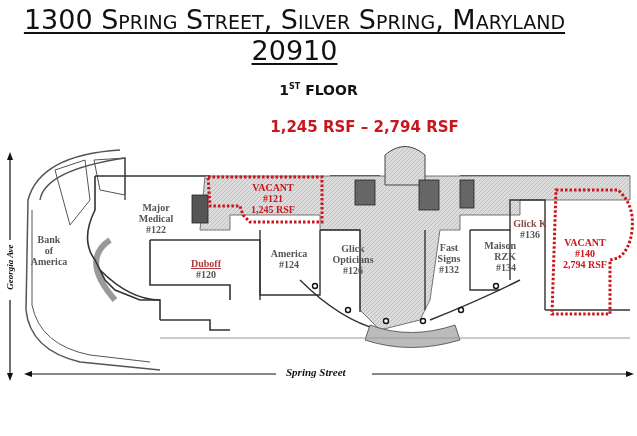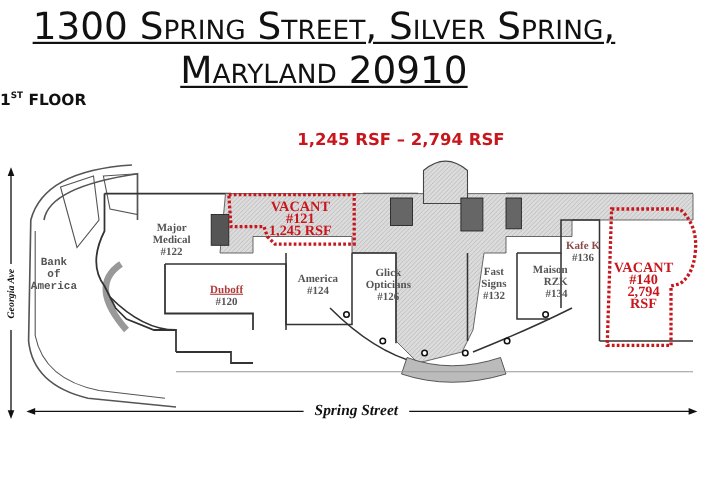--- a/index.html
+++ b/index.html
@@ -1,24 +1,24 @@
 <!DOCTYPE html>
 <html><head>
 <meta charset="utf-8">
 <style>
   html, body { margin:0; padding:0; background:#ffffff; }
   body { width:637px; height:436px; position:relative; overflow:hidden; font-family:"DejaVu Sans", sans-serif; }
-  .title { position:absolute; left:0; top:4px; width:589px; text-align:center; font-size:34px; color:#111; text-decoration:underline; text-decoration-thickness:2px; text-underline-offset:3px; letter-spacing:0px; }
-  .floor { position:absolute; left:0; top:82px; width:637px; font-size:14px; font-weight:bold; color:#111; }
+  .title { position:absolute; left:0; top:4px; width:589px; text-align:center; font-size:27px; color:#111; text-decoration:underline; text-decoration-thickness:2px; text-underline-offset:3px; letter-spacing:0px; }
+  .floor { position:absolute; left:0; top:82px; width:637px; text-align:center; font-size:14px; font-weight:bold; color:#111; }
   .floor sup { font-size:8px; vertical-align:6px; }
   .rsf { position:absolute; left:0; top:118px; width:637px; text-align:center; font-size:15px; font-weight:bold; color:#c8161d;margin-left:46px; }
   svg.plan { position:absolute; left:0; top:140px; }
   .lbl { position:absolute; font-family:"Liberation Serif", serif; font-size:10px; color:#555; text-align:center; line-height:11px; font-weight:bold; }
-  .lbl.red { color:#c8161d; font-size:13px; }
-  .street { position:absolute; font-family:"Liberation Serif", serif; font-style:italic; font-weight:bold; font-size:14px; color:#111; }
+  .lbl.red { color:#c8161d; font-size:10px; }
+  .street { position:absolute; font-family:"Liberation Serif", serif; font-style:italic; font-weight:bold; font-size:11px; color:#111; }
 </style>
 </head>
 <body>
 
 <div class="title" style="font-variant:small-caps;">1300 Spring Street, Silver Spring, Maryland 20910</div>
 
 <div class="floor">
   <span>1</span><sup>ST</sup>
   <span>FLOOR</span>
 </div>
@@ -100,21 +100,21 @@
     <polygon points="24,374 32,371 32,377" fill="#111"></polygon>
     <polygon points="634,374 626,371 626,377" fill="#111"></polygon>
     <rect x="276" y="366" width="96" height="16" fill="#fff"></rect>
   </g>
 </svg>
 
 <div class="street" style="left:-20px;top:262px;width:60px;text-align:center;transform:rotate(-90deg);font-size:9px;">Georgia Ave</div>
 
 <div class="street" style="left:286px;top:366px;">Spring Street</div>
 
-<div class="lbl" style="left:26px;top:234px;width:46px;font-family:Liberation Mono, monospace;">
+<div class="lbl" style="left:26px;top:234px;width:46px;">
   <div>Bank</div>
   <div>of</div>
   <div>America</div>
 </div>
 <div class="lbl" style="left:133px;top:202px;width:46px;">
   <div>Major</div>
   <div>Medical</div>
   <div>#122</div>
 </div>
 <div class="lbl" style="left:183px;top:258px;width:46px;">
@@ -134,21 +134,21 @@
   <div>Fast</div>
   <div>Signs</div>
   <div>#132</div>
 </div>
 <div class="lbl" style="left:474px;top:240px;width:42px;text-align:right;">
   <div>Maison</div>
   <div>RZK</div>
   <div>#134</div>
 </div>
 <div class="lbl" style="left:510px;top:218px;width:40px;">
-  <div style="color:#8a4a4a;">Kafe K</div>
+  <div style="color:#8a4a4a;">Glick K</div>
   <div>#136</div>
 </div>
 
 <div class="lbl red" style="left:242px;top:182px;width:62px;">
   <div>VACANT</div>
   <div>#121</div>
   <div>1,245 RSF</div>
 </div>
 <div class="lbl red" style="left:557px;top:237px;width:56px;">
   <div>VACANT</div>

